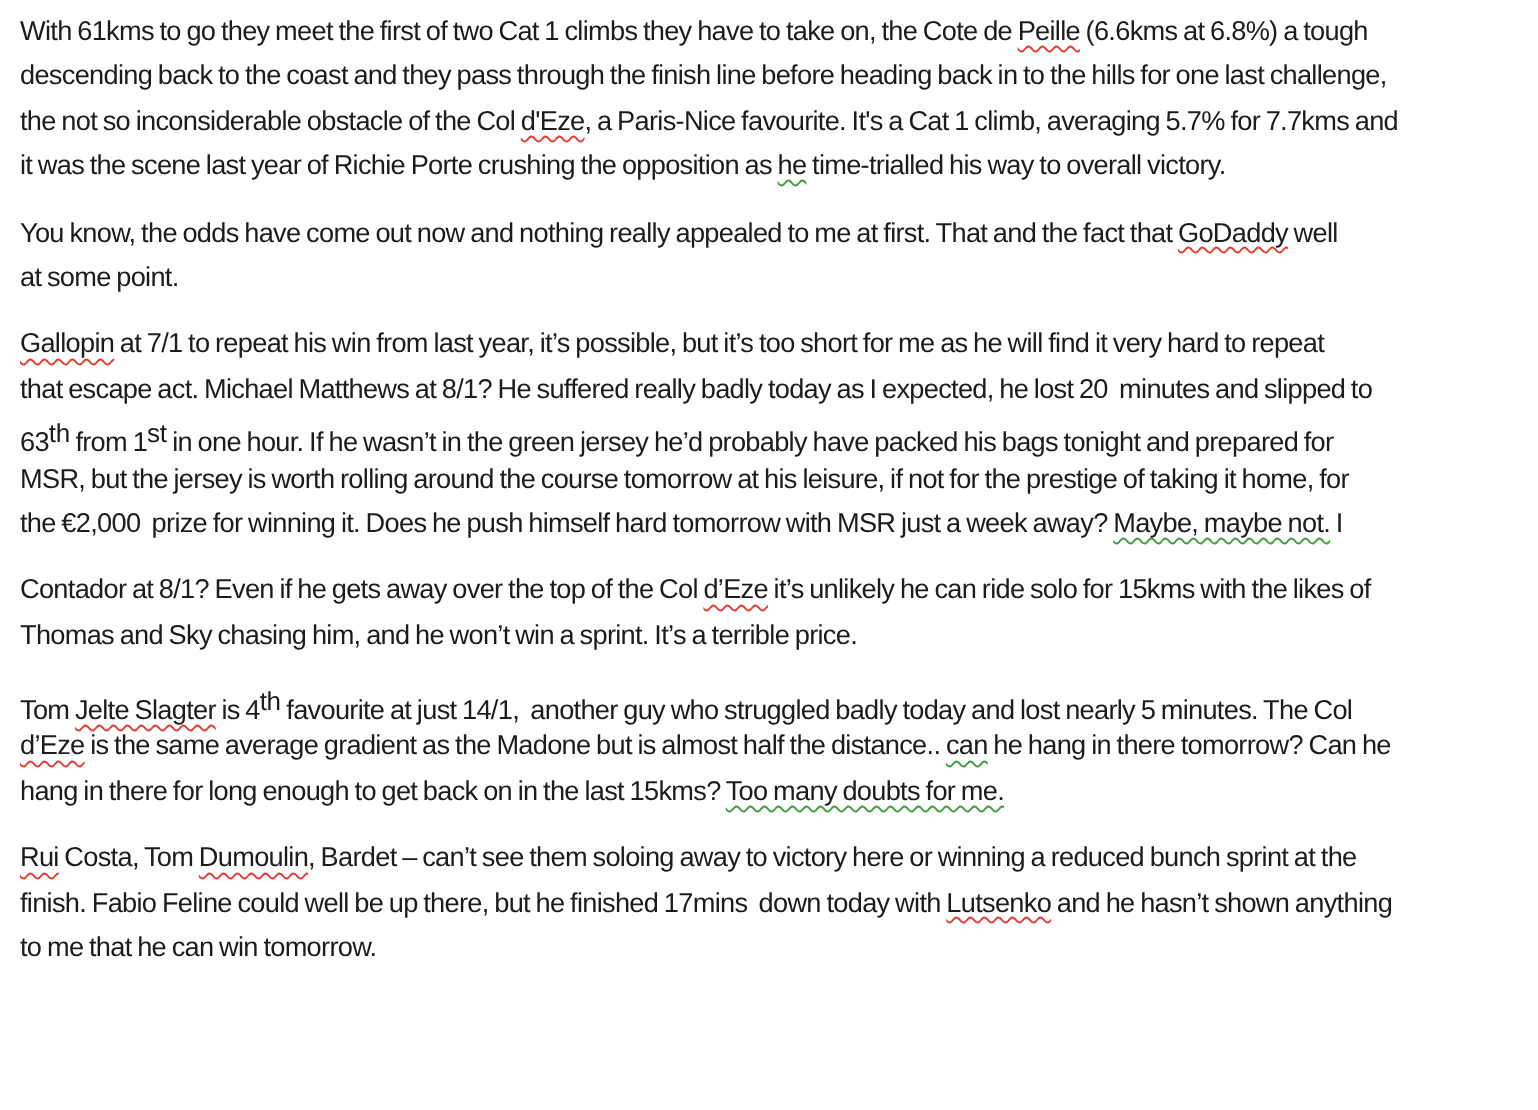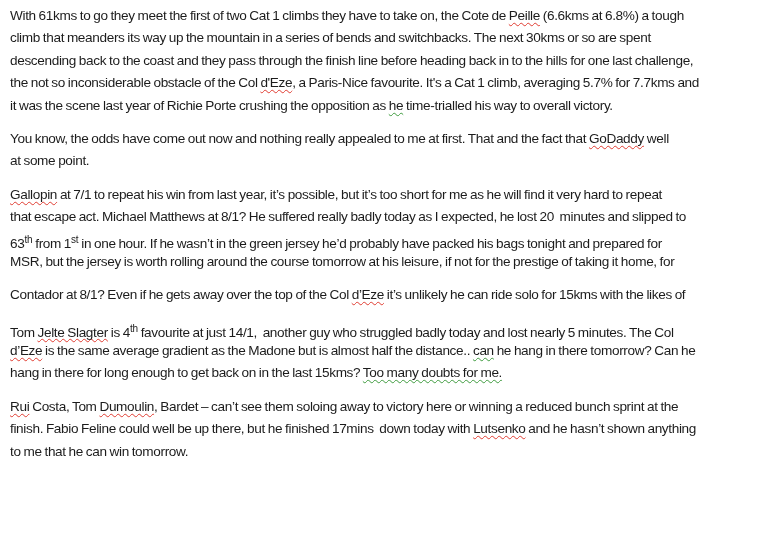--- a/index.html
+++ b/index.html
@@ -38,48 +38,49 @@
     text-underline-offset: 2px;
     text-decoration-skip-ink: none;
   }
   .sq-green {
     text-decoration: underline wavy var(--sq-green);
     text-decoration-thickness: 1px;
     text-underline-offset: 2px;
     text-decoration-skip-ink: none;
   }
   .sup {
-    font-size: 10px;
+    font-size: 13px;
     vertical-align: 4.5px;
     letter-spacing: -0.2px;
   }
 </style>
 </head>
 <body>
 
 <div class="doc">
     <div class="para">
       <div class="line"><span>With 61kms to go they meet the first of two Cat 1 climbs they have to take on, the Cote de </span><span class="sq-red">Peille</span><span> (6.6kms at 6.8%) a tough</span></div>
-      <div class="line"><span>climb that meanders its way up the mountain in a series of bends and switchbacks. The next 30kms or so are spent</span></div>
       <div class="line"><span>descending back to the coast and they pass through the finish line before heading back in to the hills for one last challenge,</span></div>
       <div class="line"><span>the not so inconsiderable obstacle of the Col </span><span class="sq-red">d'Eze</span><span>, a Paris-Nice favourite. It's a Cat 1 climb, averaging 5.7% for 7.7kms and</span></div>
       <div class="line"><span>it was the scene last year of Richie Porte crushing the opposition as </span><span class="sq-green">he</span><span> time-trialled his way to overall victory.</span></div>
     </div>
     <div class="para">
       <div class="line"><span>You know, the odds have come out now and nothing really appealed to me at first. That and the fact that </span><span class="sq-red">GoDaddy</span><span> well</span></div>
       <div class="line"><span>at some point.</span></div>
     </div>
     <div class="para">
       <div class="line"><span class="sq-red">Gallopin</span><span> at 7/1 to repeat his win from last year, it’s possible, but it’s too short for me as he will find it very hard to repeat</span></div>
       <div class="line"><span>that escape act. Michael Matthews at 8/1? He suffered really badly today as I expected, he lost 20  minutes and slipped to</span></div>
       <div class="line"><span>63</span><span class="sup">th</span><span> from 1</span><span class="sup">st</span><span> in one hour. If he wasn’t in the green jersey he’d probably have packed his bags tonight and prepared for</span></div>
       <div class="line"><span>MSR, but the jersey is worth rolling around the course tomorrow at his leisure, if not for the prestige of taking it home, for</span></div>
+      <div class="line"><span>the €2,000  prize for winning it. Does he push himself hard tomorrow with MSR just a week away? </span><span class="sq-green">Maybe, maybe not.</span><span> I</span></div>
     </div>
     <div class="para">
       <div class="line"><span>Contador at 8/1? Even if he gets away over the top of the Col </span><span class="sq-red">d’Eze</span><span> it’s unlikely he can ride solo for 15kms with the likes of</span></div>
+      <div class="line"><span>Thomas and Sky chasing him, and he won’t win a sprint. It’s a terrible price.</span></div>
     </div>
     <div class="para">
       <div class="line"><span>Tom </span><span class="sq-red">Jelte Slagter</span><span> is 4</span><span class="sup">th</span><span> favourite at just 14/1,  another guy who struggled badly today and lost nearly 5 minutes. The Col</span></div>
       <div class="line"><span class="sq-red">d’Eze</span><span> is the same average gradient as the Madone but is almost half the distance.. </span><span class="sq-green">can</span><span> he hang in there tomorrow? Can he</span></div>
       <div class="line"><span>hang in there for long enough to get back on in the last 15kms? </span><span class="sq-green">Too many doubts for me.</span></div>
     </div>
     <div class="para">
       <div class="line"><span class="sq-red">Rui</span><span> Costa, Tom </span><span class="sq-red">Dumoulin</span><span>, Bardet – can’t see them soloing away to victory here or winning a reduced bunch sprint at the</span></div>
       <div class="line"><span>finish. Fabio Feline could well be up there, but he finished 17mins  down today with </span><span class="sq-red">Lutsenko</span><span> and he hasn’t shown anything</span></div>
       <div class="line"><span>to me that he can win tomorrow.</span></div>

